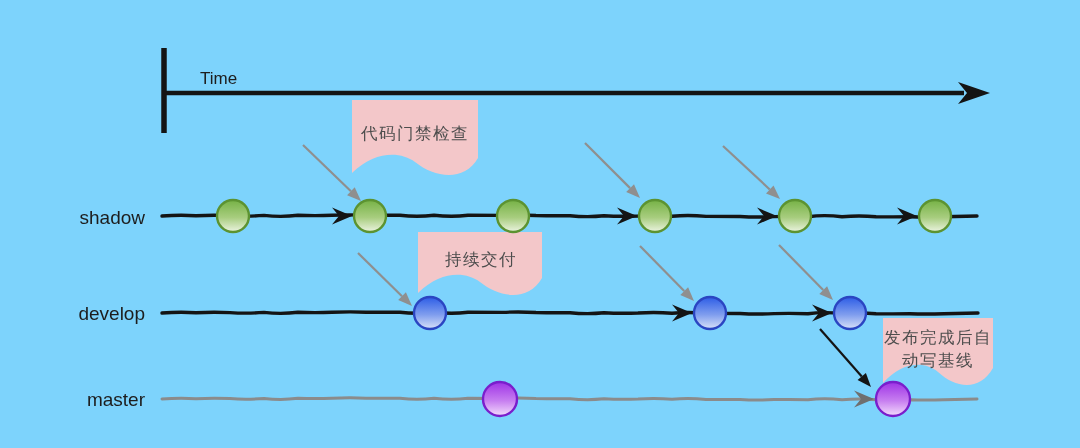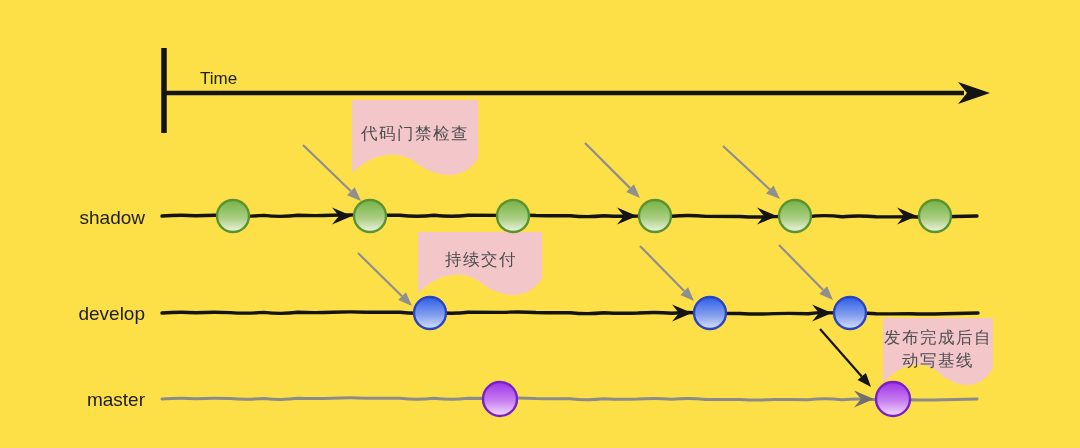--- a/index.html
+++ b/index.html
@@ -1,16 +1,16 @@
 <!DOCTYPE html>
 <html><head>
 <meta charset="utf-8">
 <style>
   html,body{margin:0;padding:0;background:#ffffff;}
-  .stage{position:relative;width:1080px;height:448px;background:#fde047;overflow:hidden;
+  .stage{position:relative;width:1080px;height:448px;background:#7dd3fc;overflow:hidden;
          font-family:"Liberation Sans", sans-serif;}
   svg{display:block;}
   .time-label{font-family:"Liberation Sans",sans-serif;font-size:17px;fill:#1d1d1d;}
   .branch-label{font-family:"Liberation Sans",sans-serif;font-size:19px;fill:#1d1d1d;}
   .ann-text{font-family:"Liberation Sans","DejaVu Sans",sans-serif;font-size:16.5px;
             fill:#4d4d4d;letter-spacing:1.5px;}
 </style>
 </head>
 <body>
 

